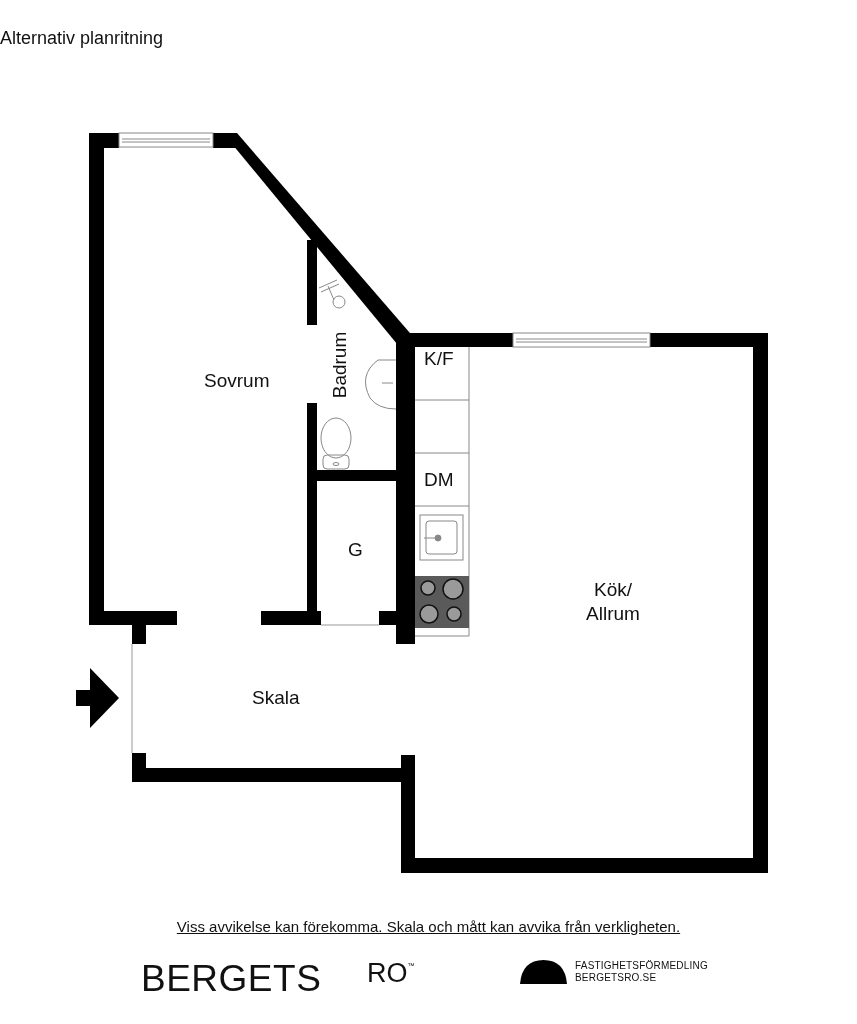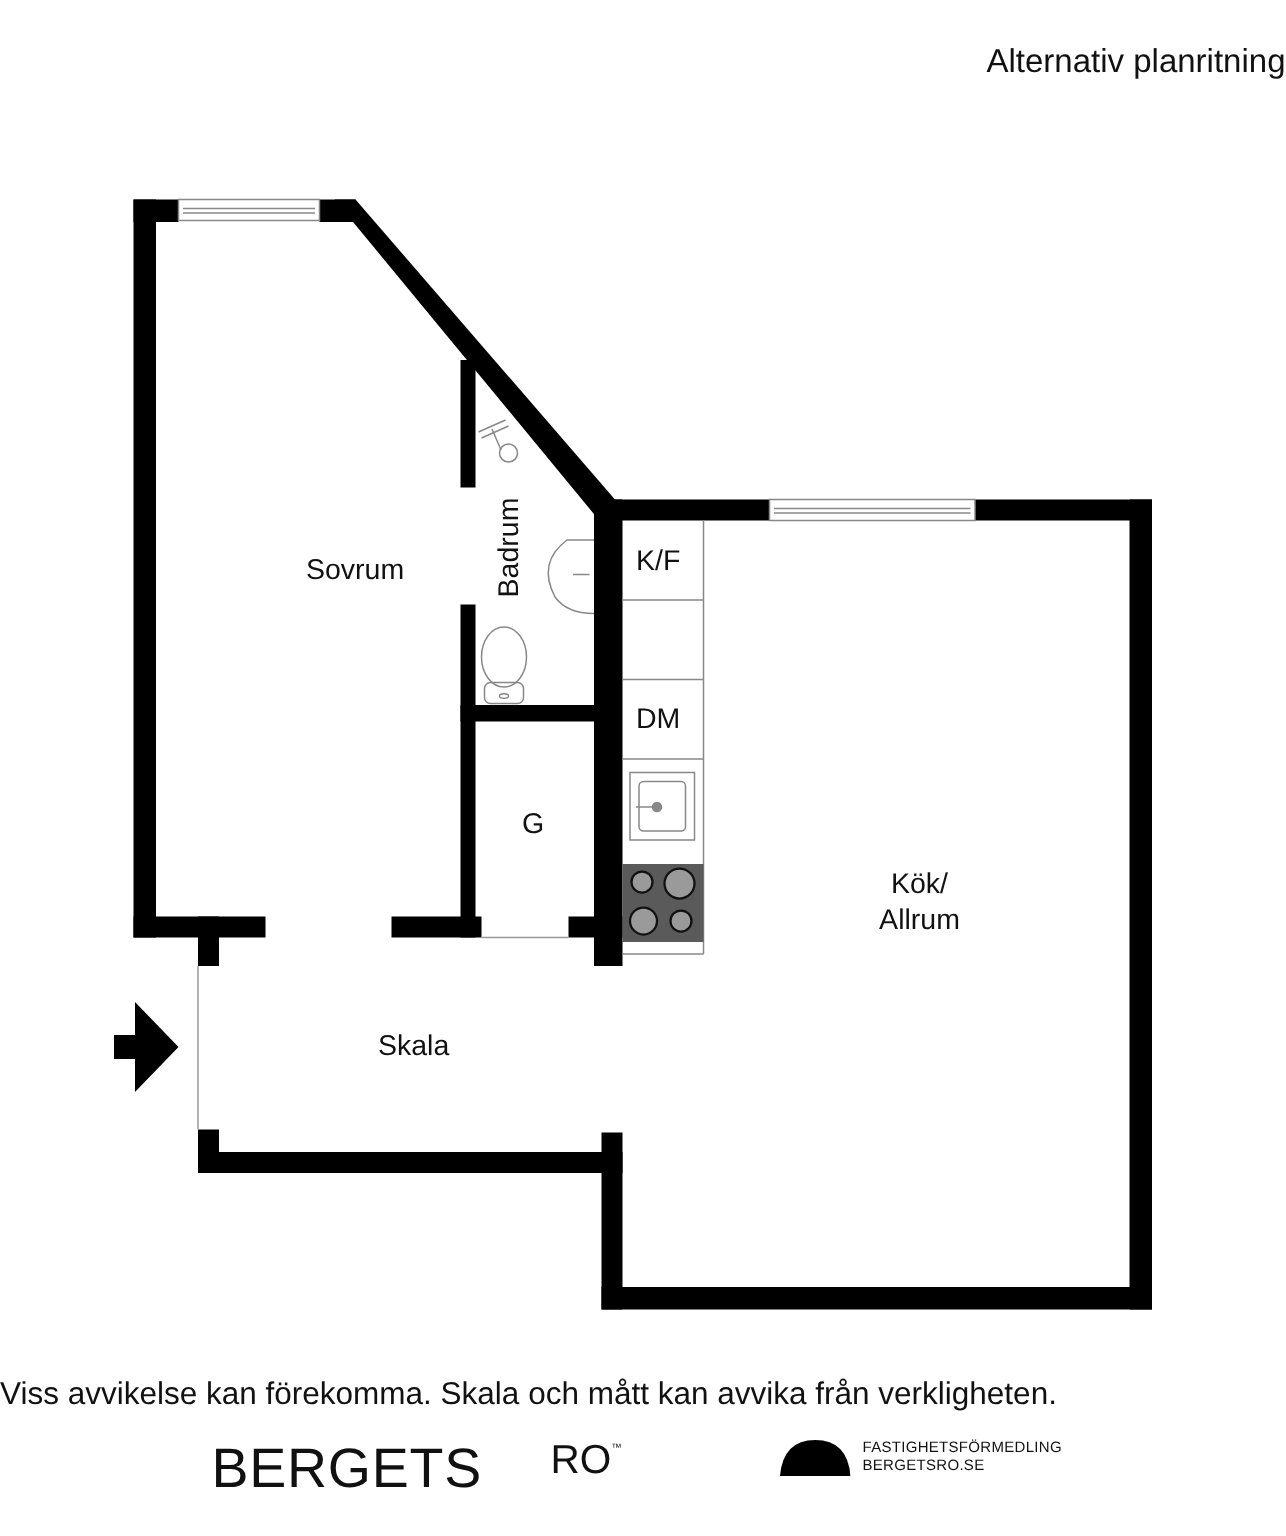--- a/index.html
+++ b/index.html
@@ -1,21 +1,21 @@
 <!DOCTYPE html>
 <html><head>
   <meta charset="utf-8">
   <style>
     html, body { margin: 0; padding: 0; background: #ffffff; }
     body { width: 857px; height: 1024px; position: relative; overflow: hidden; font-family: "Liberation Sans", sans-serif; color: #111; }
-    .title { position: absolute; left: 0; width: 857px; top: 28px; text-align: right; font-size: 22px; }
+    .title { position: absolute; left: 0; width: 857px; top: 28px; text-align: left; font-size: 18px; }
     .plan { position: absolute; left: 0; top: 0; }
     .room-label { position: absolute; font-size: 19px; text-align: center; line-height: 1.25; }
     .fixture-label { position: absolute; font-size: 19px; text-align: center; }
-    .disclaimer { position: absolute; left: 0; width: 857px; top: 918px; text-align: left; font-size: 21px; }
+    .disclaimer { position: absolute; left: 0; width: 857px; top: 918px; text-align: center; font-size: 15px; text-decoration: underline; }
     .brand-left { position: absolute; left: 141px; top: 958px; font-size: 37px; letter-spacing: 0.5px; }
     .brand-right { position: absolute; left: 367px; top: 958px; font-size: 27px; }
     .brand-right sup { font-size: 7px; vertical-align: top; position: relative; top: 4px; }
     .agency { position: absolute; left: 520px; top: 960px; display: flex; align-items: center; }
     .agency-text { font-size: 10px; line-height: 12px; margin-left: 8px; letter-spacing: 0.2px; }
     .badrum { position: absolute; left: 340px; top: 365px; transform: translate(-50%, -50%) rotate(-90deg); font-size: 19px; white-space: nowrap; }
   </style>
 </head>
 <body>
 
@@ -116,21 +116,21 @@
 
   <g fill="none" stroke="#888" stroke-width="1">
     <ellipse cx="336" cy="438" rx="15" ry="20"></ellipse>
     <rect x="323" y="455" width="26" height="14" rx="4"></rect>
     <ellipse cx="336" cy="464" rx="3" ry="1.5"></ellipse>
   </g>
 </svg>
 
 <div class="room-label" style="left:166px; top:369px;margin-left:38px;">Sovrum</div>
 <div class="badrum">Badrum</div>
-<div class="fixture-label" style="left:424px; top:364px;">K/F</div>
+<div class="fixture-label" style="left:424px; top:348px;">K/F</div>
 <div class="fixture-label" style="left:424px; top:469px;">DM</div>
 <div class="room-label" style="left:348px; top:538px;">G</div>
 <div class="room-label" style="left:578px; top:578px; width:70px;">
   <div>Kök/</div>
   <div>Allrum</div>
 </div>
 <div class="room-label" style="left:252px; top:686px;">Skala</div>
 
 <div class="disclaimer">Viss avvikelse kan förekomma. Skala och mått kan avvika från verkligheten.</div>
 

